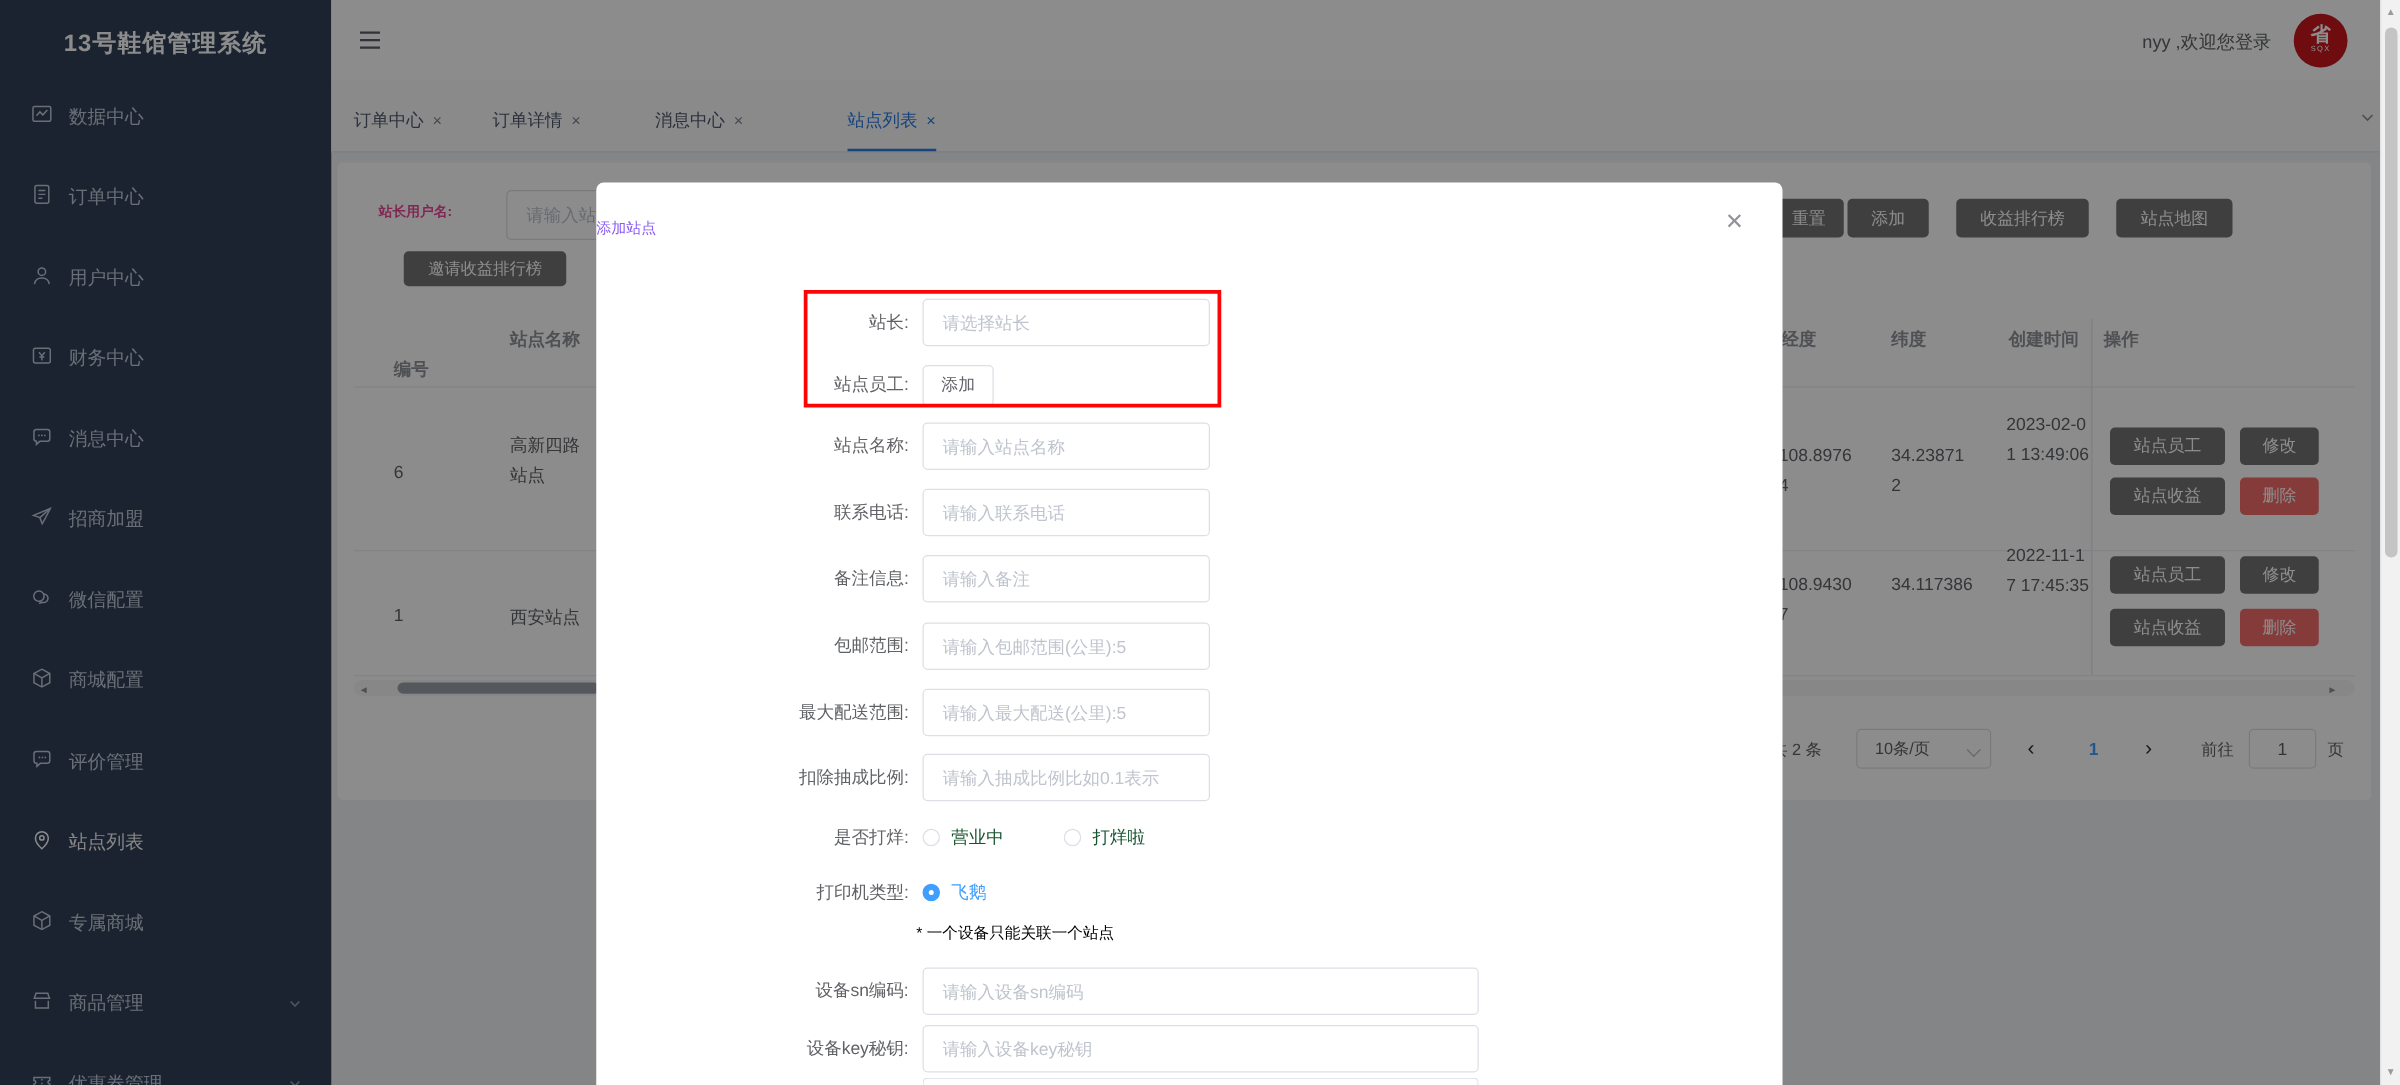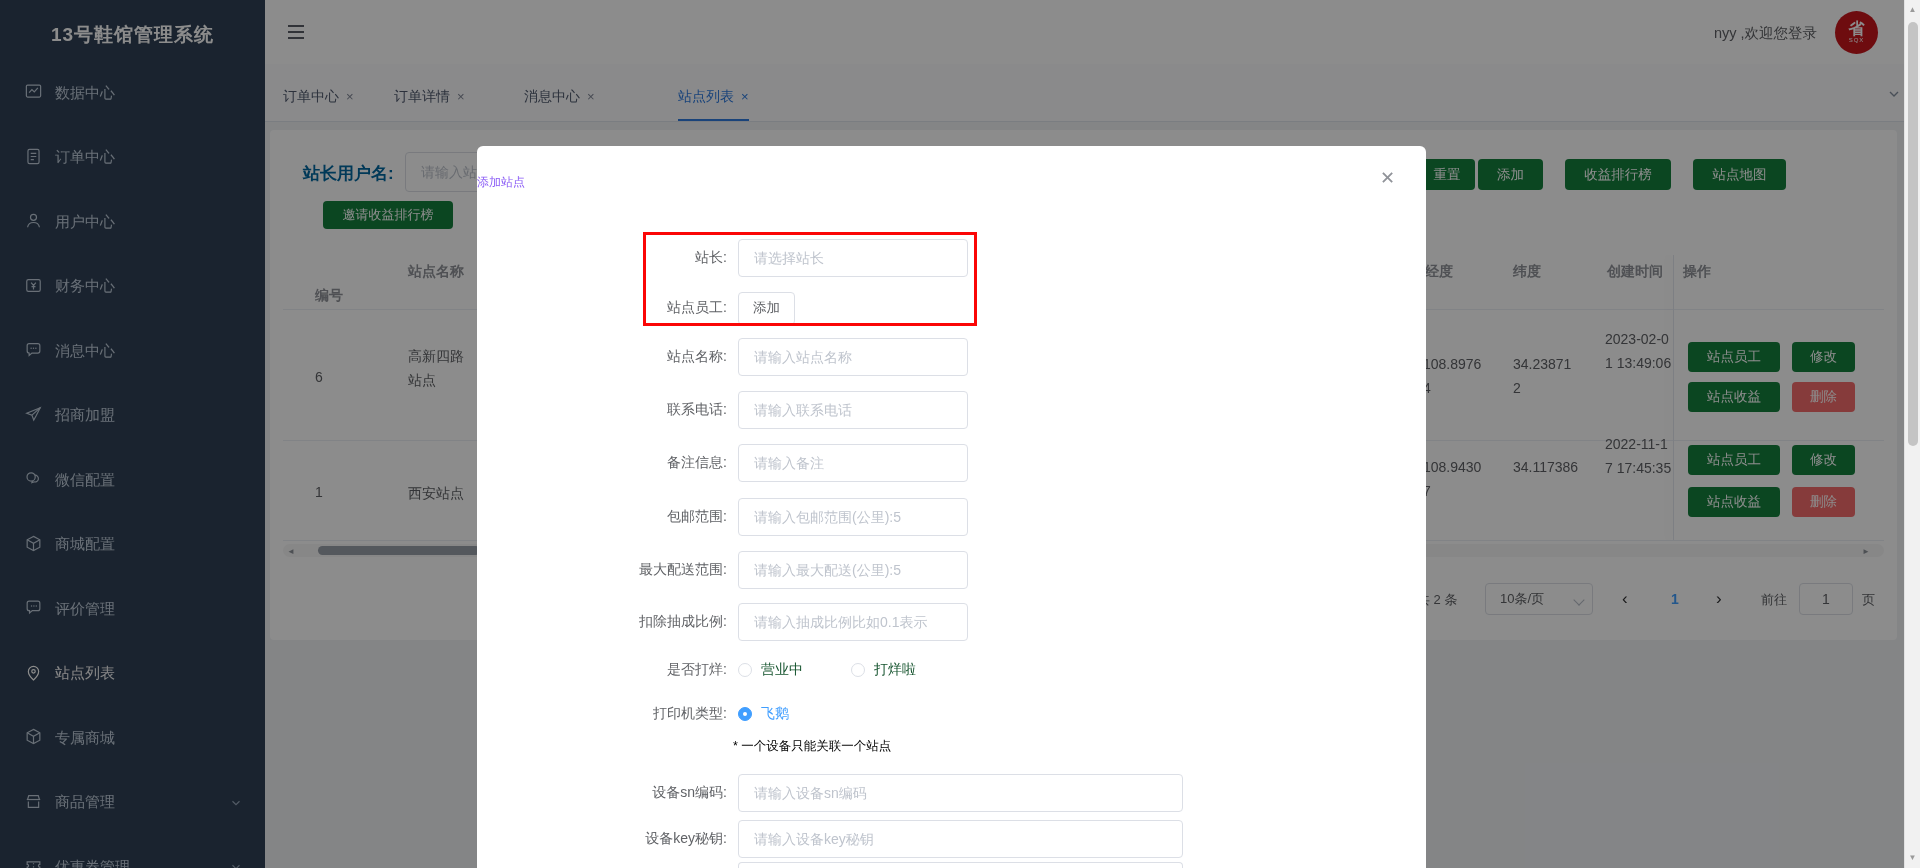--- a/index.html
+++ b/index.html
@@ -37,28 +37,28 @@
   .tab{position:absolute;top:24px;height:33px;display:flex;align-items:flex-start;gap:7px;
        font-size:14px;color:#515a6e;cursor:pointer;box-sizing:border-box;}
   .tab .tab-close{font-size:13px;color:#808695;line-height:18px;}
   .tab.active{color:#2f7bdf;border-bottom:2px solid #2f7bdf;}
   .tab.active .tab-close{color:#2f7bdf;}
   .tab-collapse{position:absolute;left:1621px;top:22px;color:#85909f;cursor:pointer;}
 
   
   .card{position:absolute;left:270px;top:130px;width:1627px;height:510px;background:#ffffff;
         border-radius:4px;z-index:2;}
-  .lbl{font-size:17px;color:#0369a1;font-weight:bold;}
+  .lbl{font-size:11px;color:#ec4899;font-weight:bold;}
   .input{background:#fff;border:1px solid #dcdfe6;border-radius:4px;box-sizing:border-box;
          font-size:14px;color:#606266;padding:0 15px;outline:none;
          font-family:"Liberation Sans","DejaVu Sans",sans-serif;}
   .input::placeholder{color:#bfc4cd;}
   .btn{display:flex;align-items:center;justify-content:center;border-radius:4px;font-size:14px;
        cursor:pointer;box-sizing:border-box;white-space:nowrap;}
-  .btn-primary{background:#15803d;color:#fff;}
+  .btn-primary{background:#737373;color:#fff;}
   .btn-danger{background:#f56c6c;color:#fff;}
   .btn-sm{font-size:13.5px;}
   .th{position:absolute;font-size:14px;color:#909399;font-weight:bold;}
   .td{position:absolute;font-size:14px;color:#606266;line-height:24px;}
   .wrapcell{word-break:break-all;}
   .sep{position:absolute;left:13px;width:1601px;height:1px;background:#ebeef5;}
   .fixed-divider{position:absolute;left:1403px;top:125px;height:285px;width:1px;background:#e3e8ee;
                  box-shadow:-5px 0 6px rgba(0,0,0,.07);}
   .htrack{position:absolute;left:13px;top:414px;width:1601px;height:13px;background:#f6f6f6;
           border-radius:7px;}

